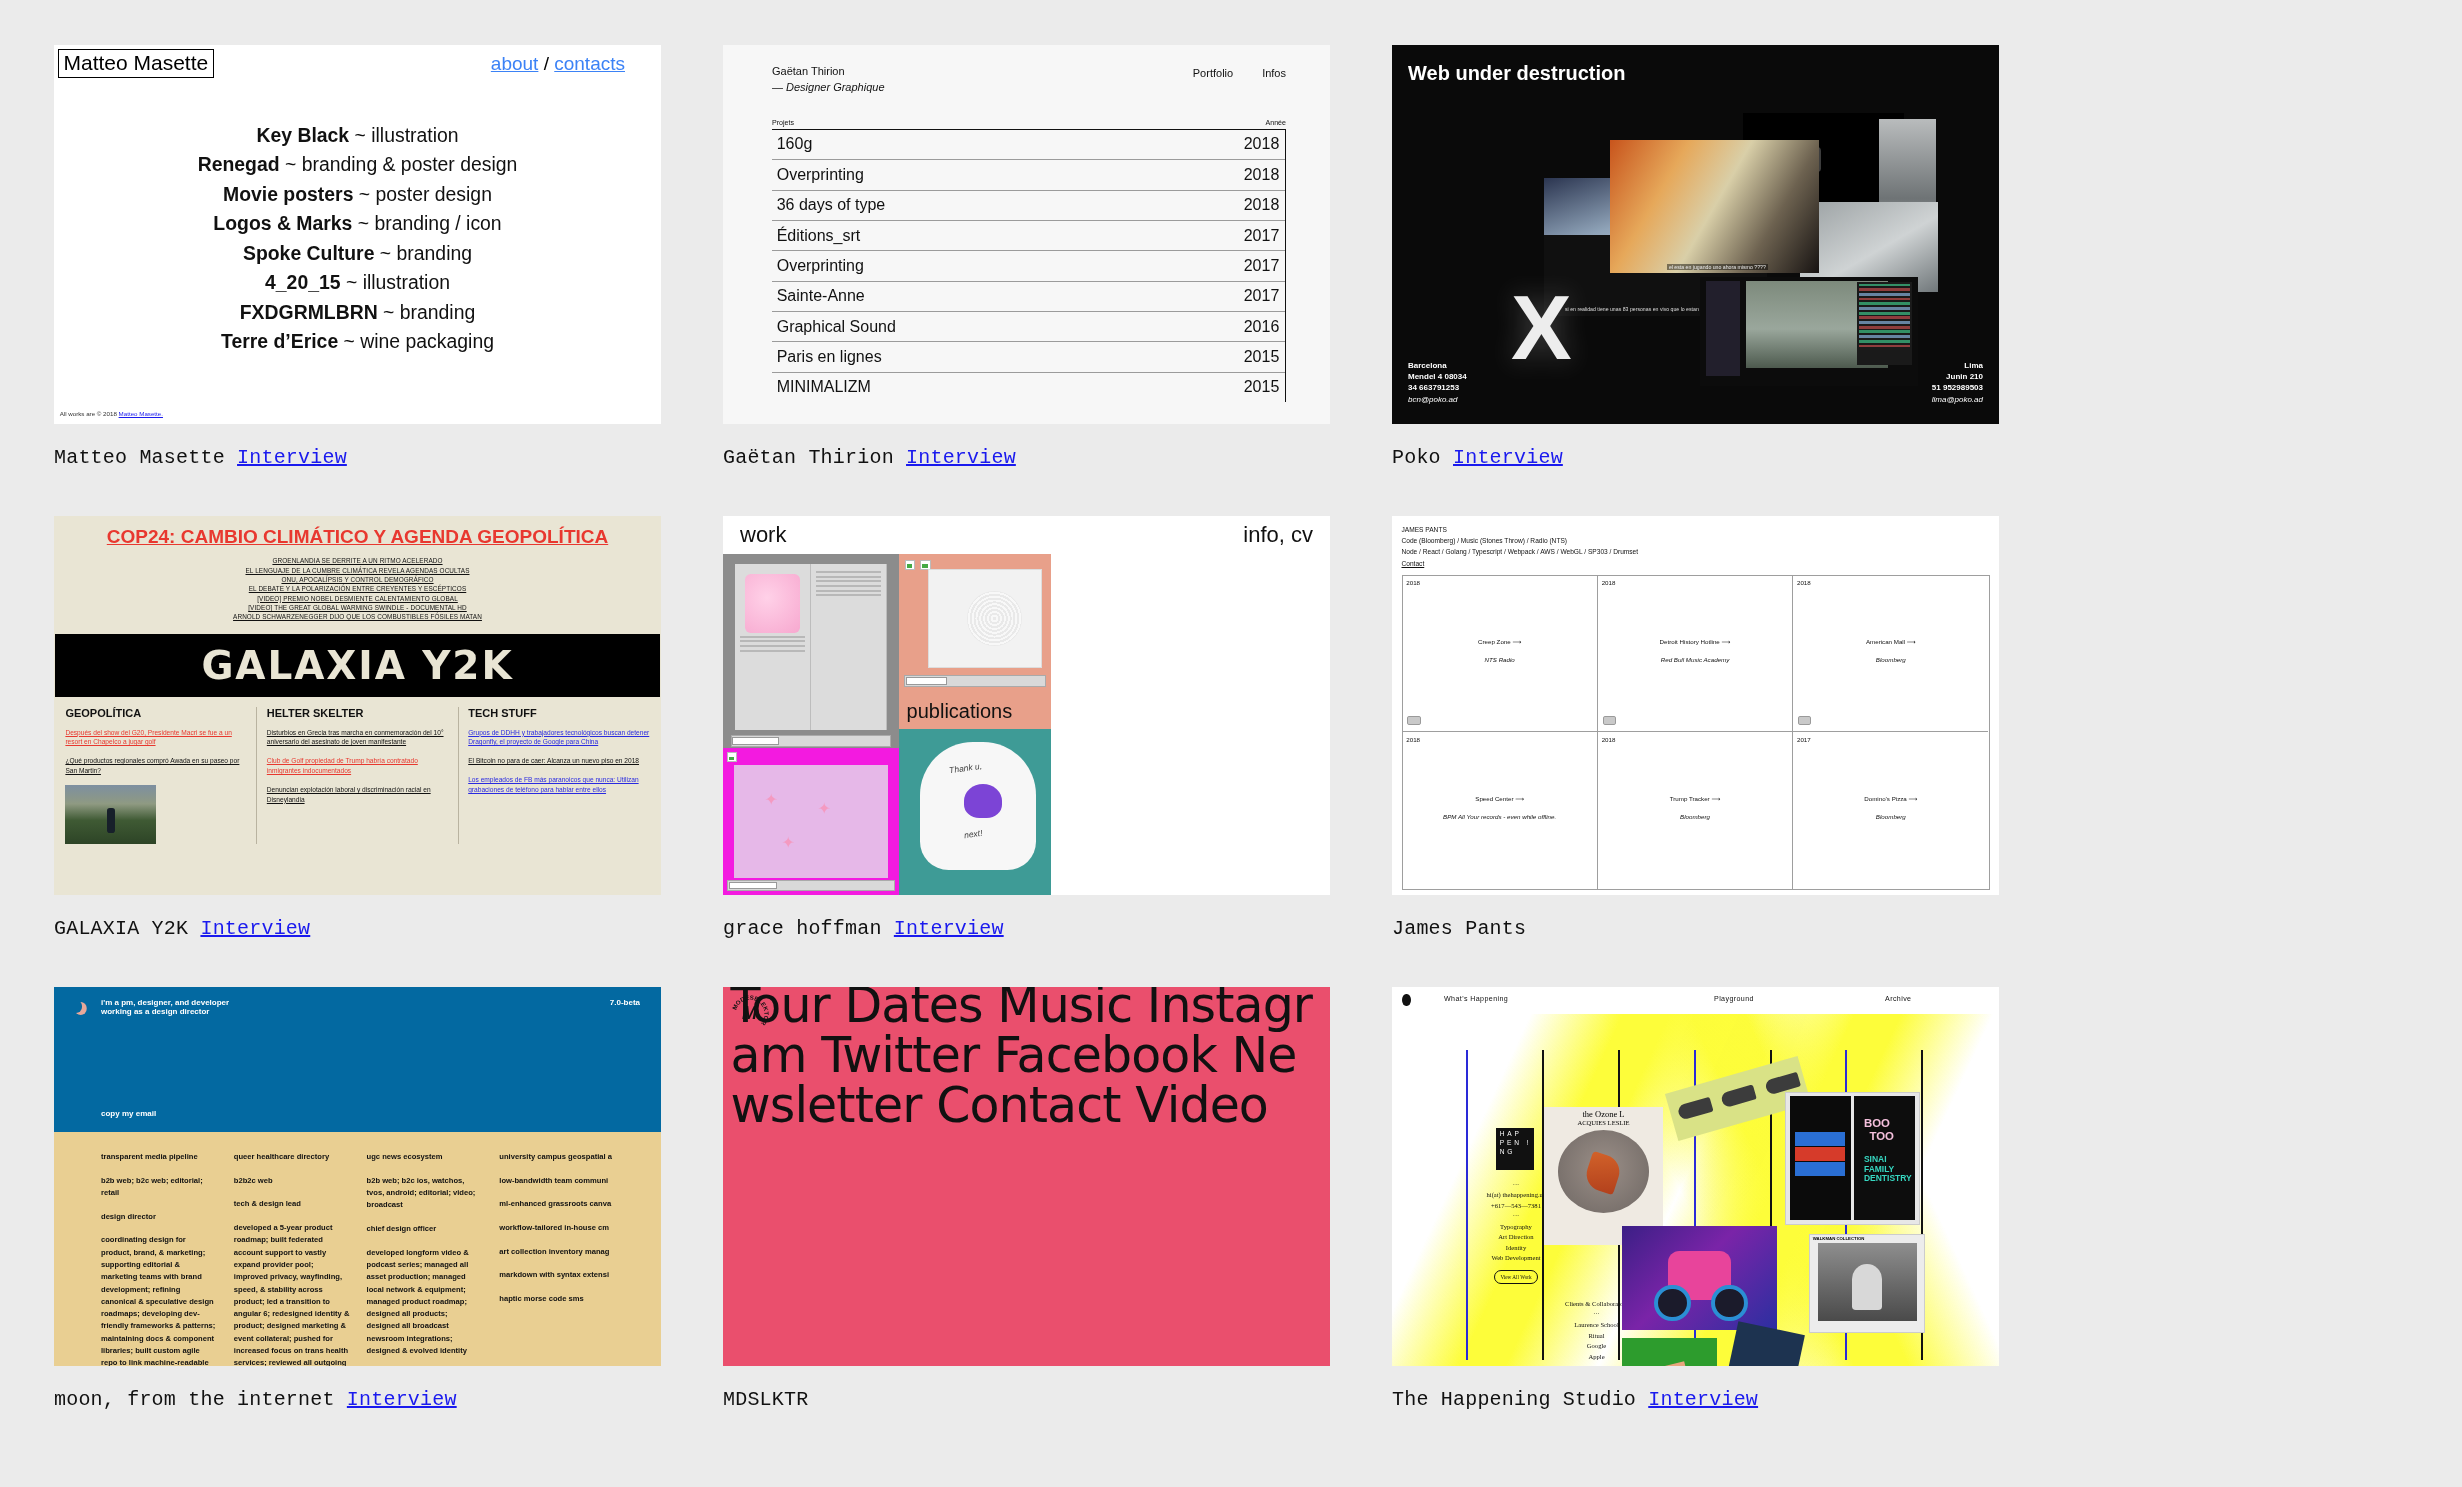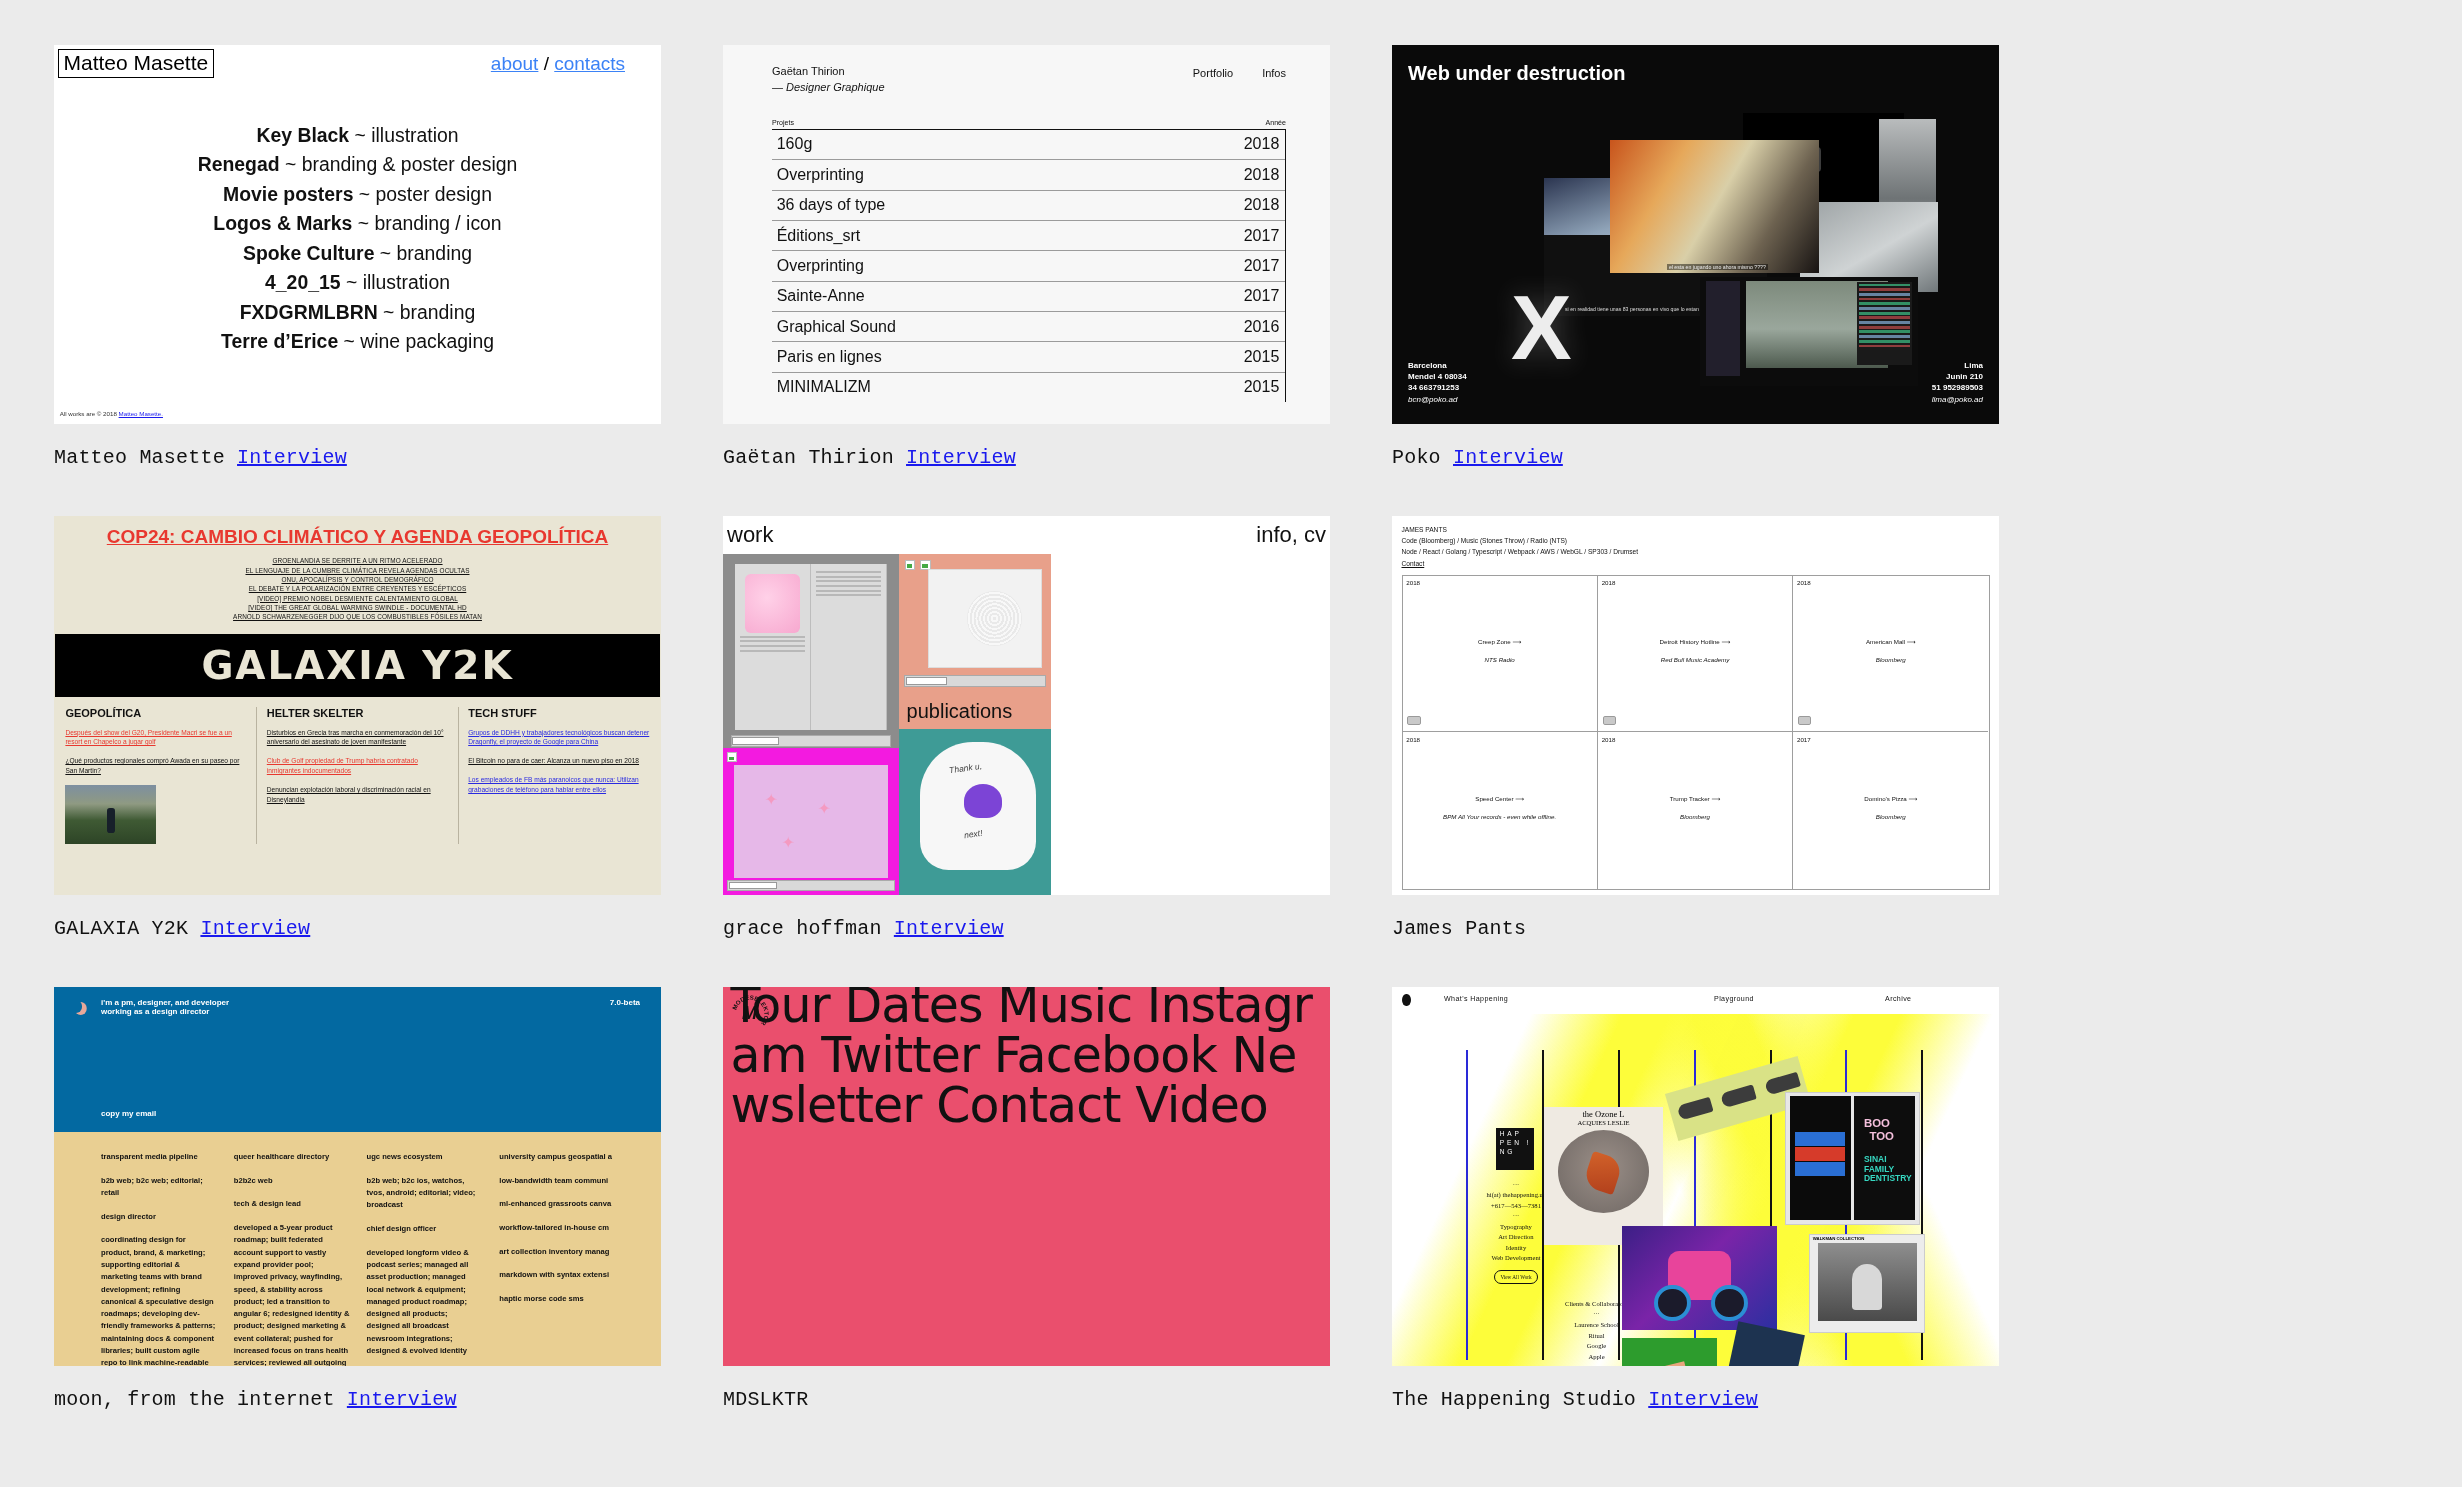--- a/index.html
+++ b/index.html
@@ -163,21 +163,21 @@
   }
   .gx-photo:after{
     content:"";position:absolute;left:42px;top:23px;width:7.6px;height:25px;
     background:#17202a;border-radius:2.8px;
   }
 
   
   .gh{width:100%;height:100%;position:relative;background:#fff;overflow:hidden;}
   .gh-bar{
     height:38px;background:#fff;display:flex;align-items:center;
-    justify-content:space-between;padding:0 4px;
+    justify-content:space-between;padding:0 17px;
   }
   .gh-bar span{font-size:22px;color:#111;}
   .gh-body{display:flex;height:341px;}
   .gh-c1{width:176px;background:#8c8c8c;position:relative;}
   .gh-c2{flex:1;background:#bfe3f7;position:relative;}
   .gh-c3{width:152px;position:relative;}
   .mag{
     margin:9.5px auto 0 auto;width:152px;height:166px;background:#dcdcdc;
     display:flex;
   }

